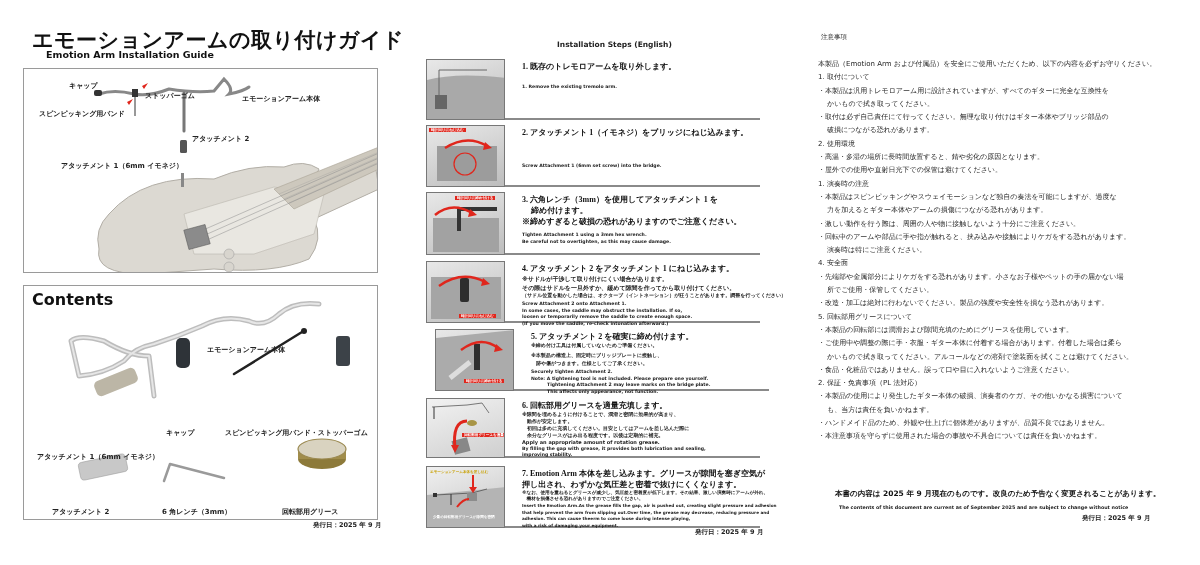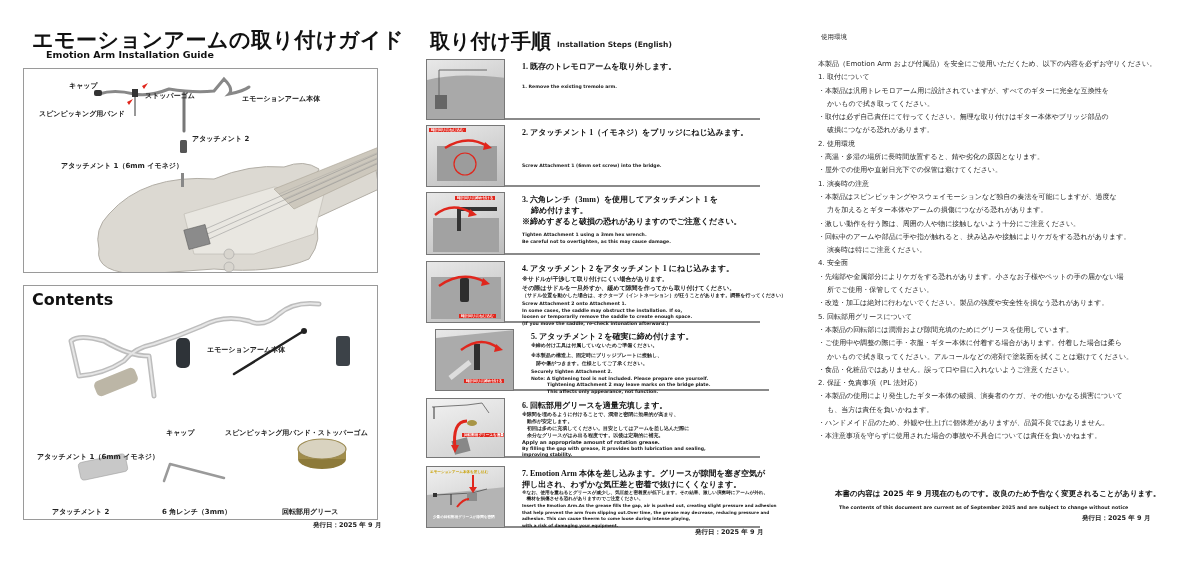--- a/index.html
+++ b/index.html
@@ -120,21 +120,20 @@
     <span class="lbl" style="left:13px;top:166px;">アタッチメント 1（6mm イモネジ）</span>
     <span class="lbl" style="left:28px;top:221px;">アタッチメント 2</span>
     <span class="lbl" style="left:138px;top:221px;">6 角レンチ（3mm）</span>
     <span class="lbl" style="left:258px;top:221px;">回転部用グリース</span>
   </div>
 
   <div class="issue-date" style="left:313px;top:521px;">発行日：2025 年 9 月</div>
 </section>
 
 <section class="page-mid">
-  <h1 class="steps-title">取り付け手順</h1>
   <div class="steps-title-en">Installation Steps (English)</div>
 
   <div class="step" style="top:59px;height:61px;">
     <div class="step-img" style="height:61px;">
       <svg width="79" height="61">
           <path d="M0 20 Q30 12 79 18 L79 61 L0 61 Z" fill="#a9a9a9"></path>
           <path d="M12 10 L60 10" stroke="#666" stroke-width="1" fill="none"></path>
           <line x1="12" y1="10" x2="12" y2="35" stroke="#666"></line>
           <rect x="8" y="35" width="12" height="14" fill="#666"></rect>
         </svg>
@@ -281,21 +280,21 @@
       <div class="step-en" style="font-size:4.2px;">that help prevent the arm from slipping out.Over time, the grease may decrease, reducing pressure and</div>
       <div class="step-en" style="font-size:4.2px;">adhesion. This can cause theerm to come loose during intense playing,</div>
       <div class="step-en" style="font-size:4.2px;">with a risk of damaging your equipment.</div>
     </div>
   </div>
 
   <div class="issue-date" style="left:275px;top:528px;">発行日：2025 年 9 月</div>
 </section>
 
 <section class="page-right">
-  <div class="notice-heading">使用環境</div>
+  <div class="notice-heading">注意事項</div>
   <div class="notice-list" id="notice-list">
       <div class="notice-line">本製品（Emotion Arm および付属品）を安全にご使用いただくため、以下の内容を必ずお守りください。</div>
       <div class="notice-line"> 1. 取付について</div>
       <div class="notice-line">・本製品は汎用トレモロアーム用に設計されていますが、すべてのギターに完全な互換性を</div>
       <div class="notice-line indent">かいもので拭き取ってください。</div>
       <div class="notice-line">・取付は必ず自己責任にて行ってください。無理な取り付けはギター本体やブリッジ部品の</div>
       <div class="notice-line indent">破損につながる恐れがあります。</div>
       <div class="notice-line"> 2. 使用環境</div>
       <div class="notice-line">・高温・多湿の場所に長時間放置すると、錆や劣化の原因となります。</div>
       <div class="notice-line">・屋外での使用や直射日光下での保管は避けてください。</div>

